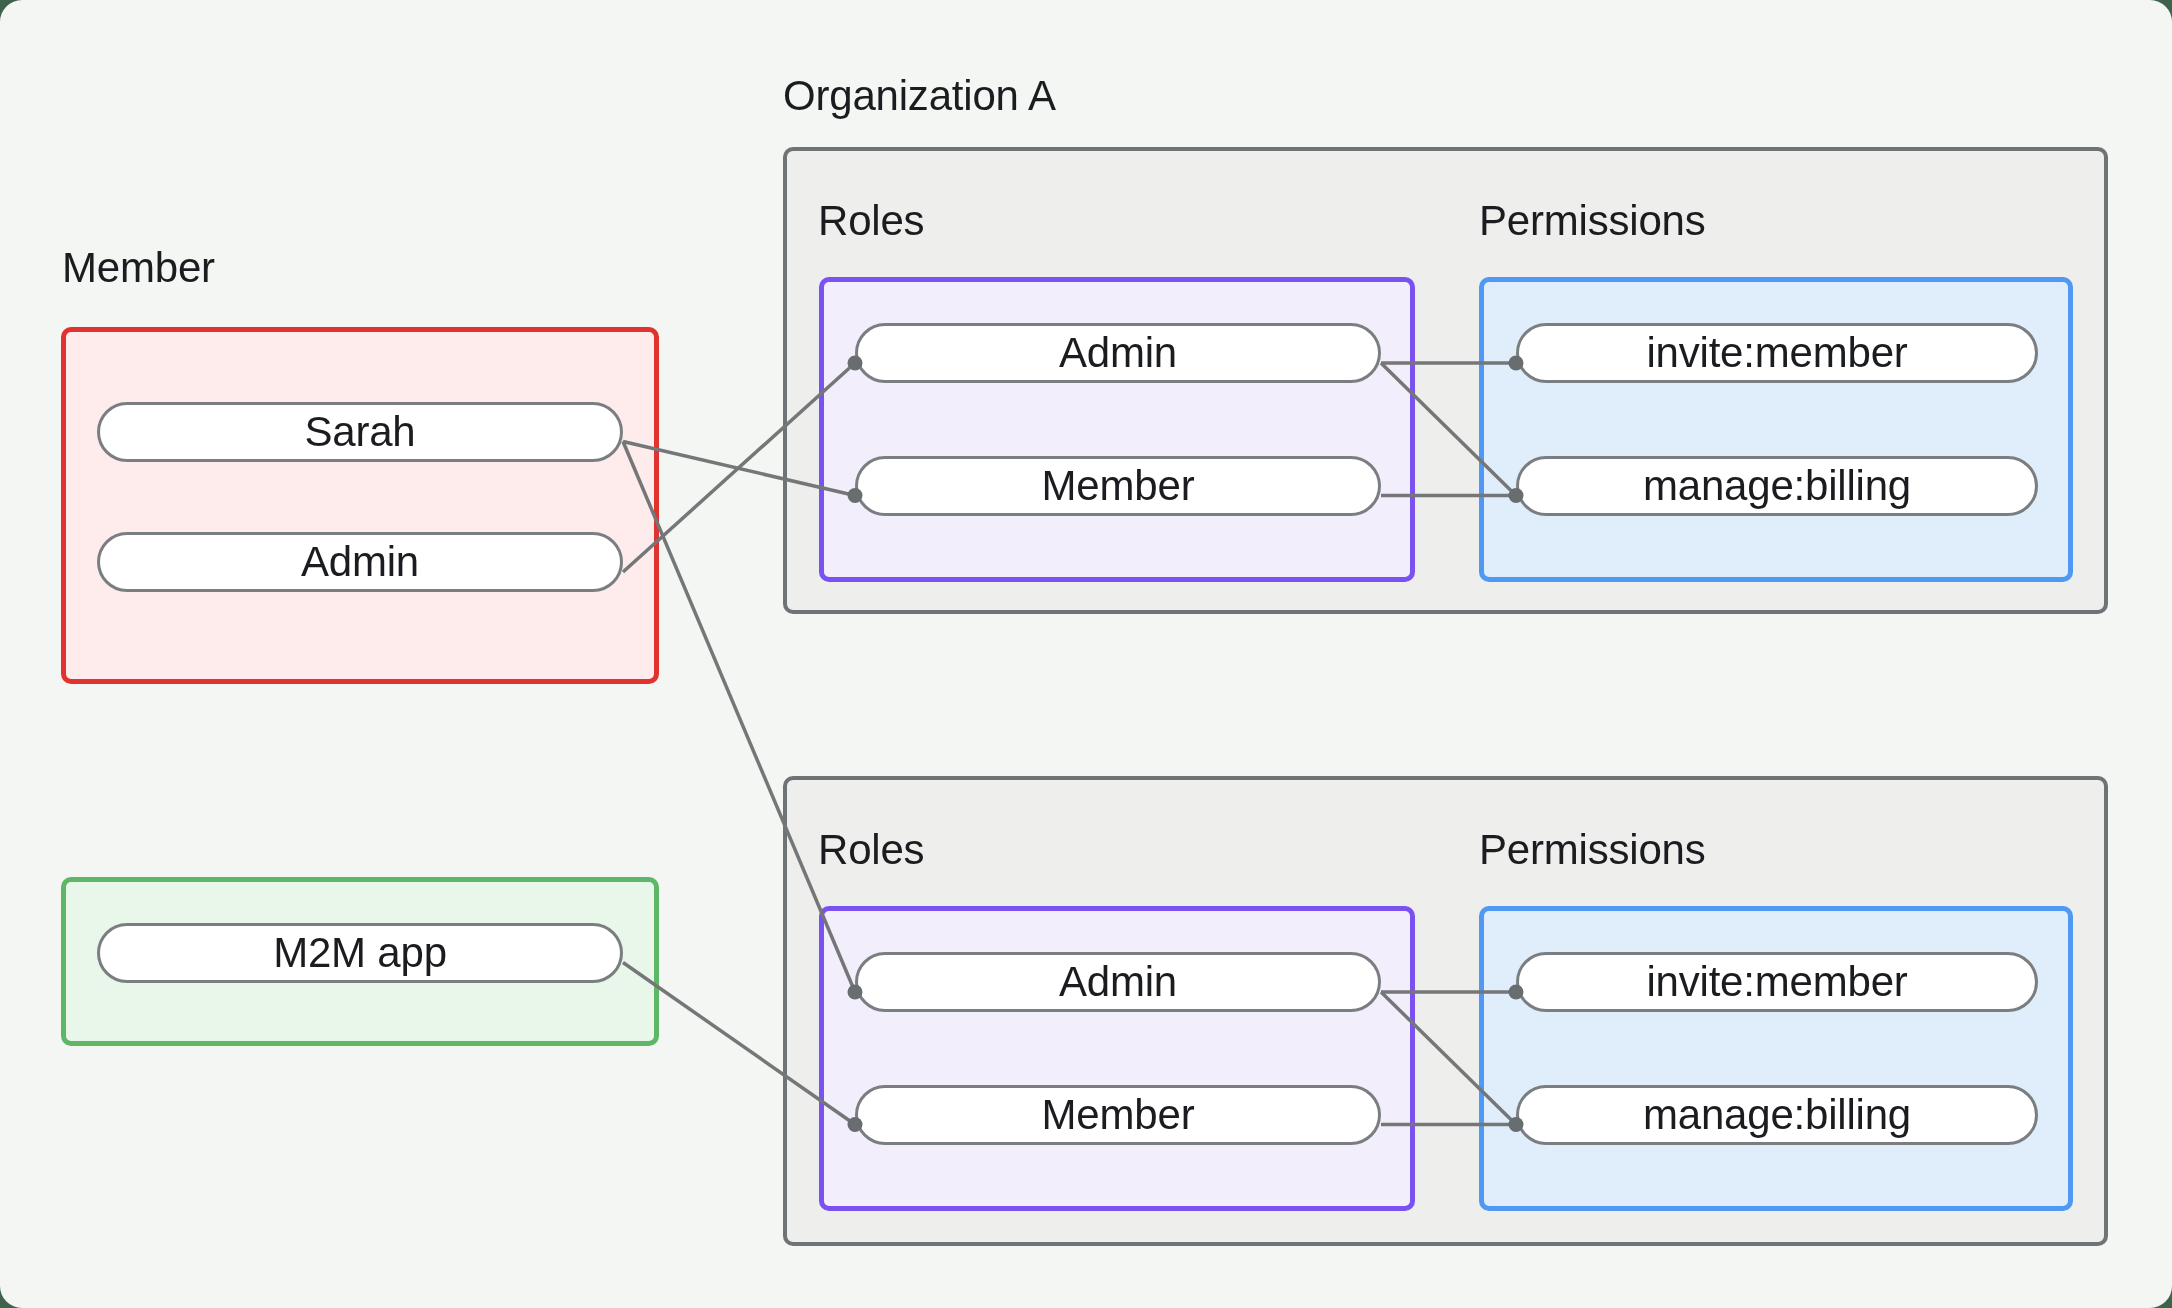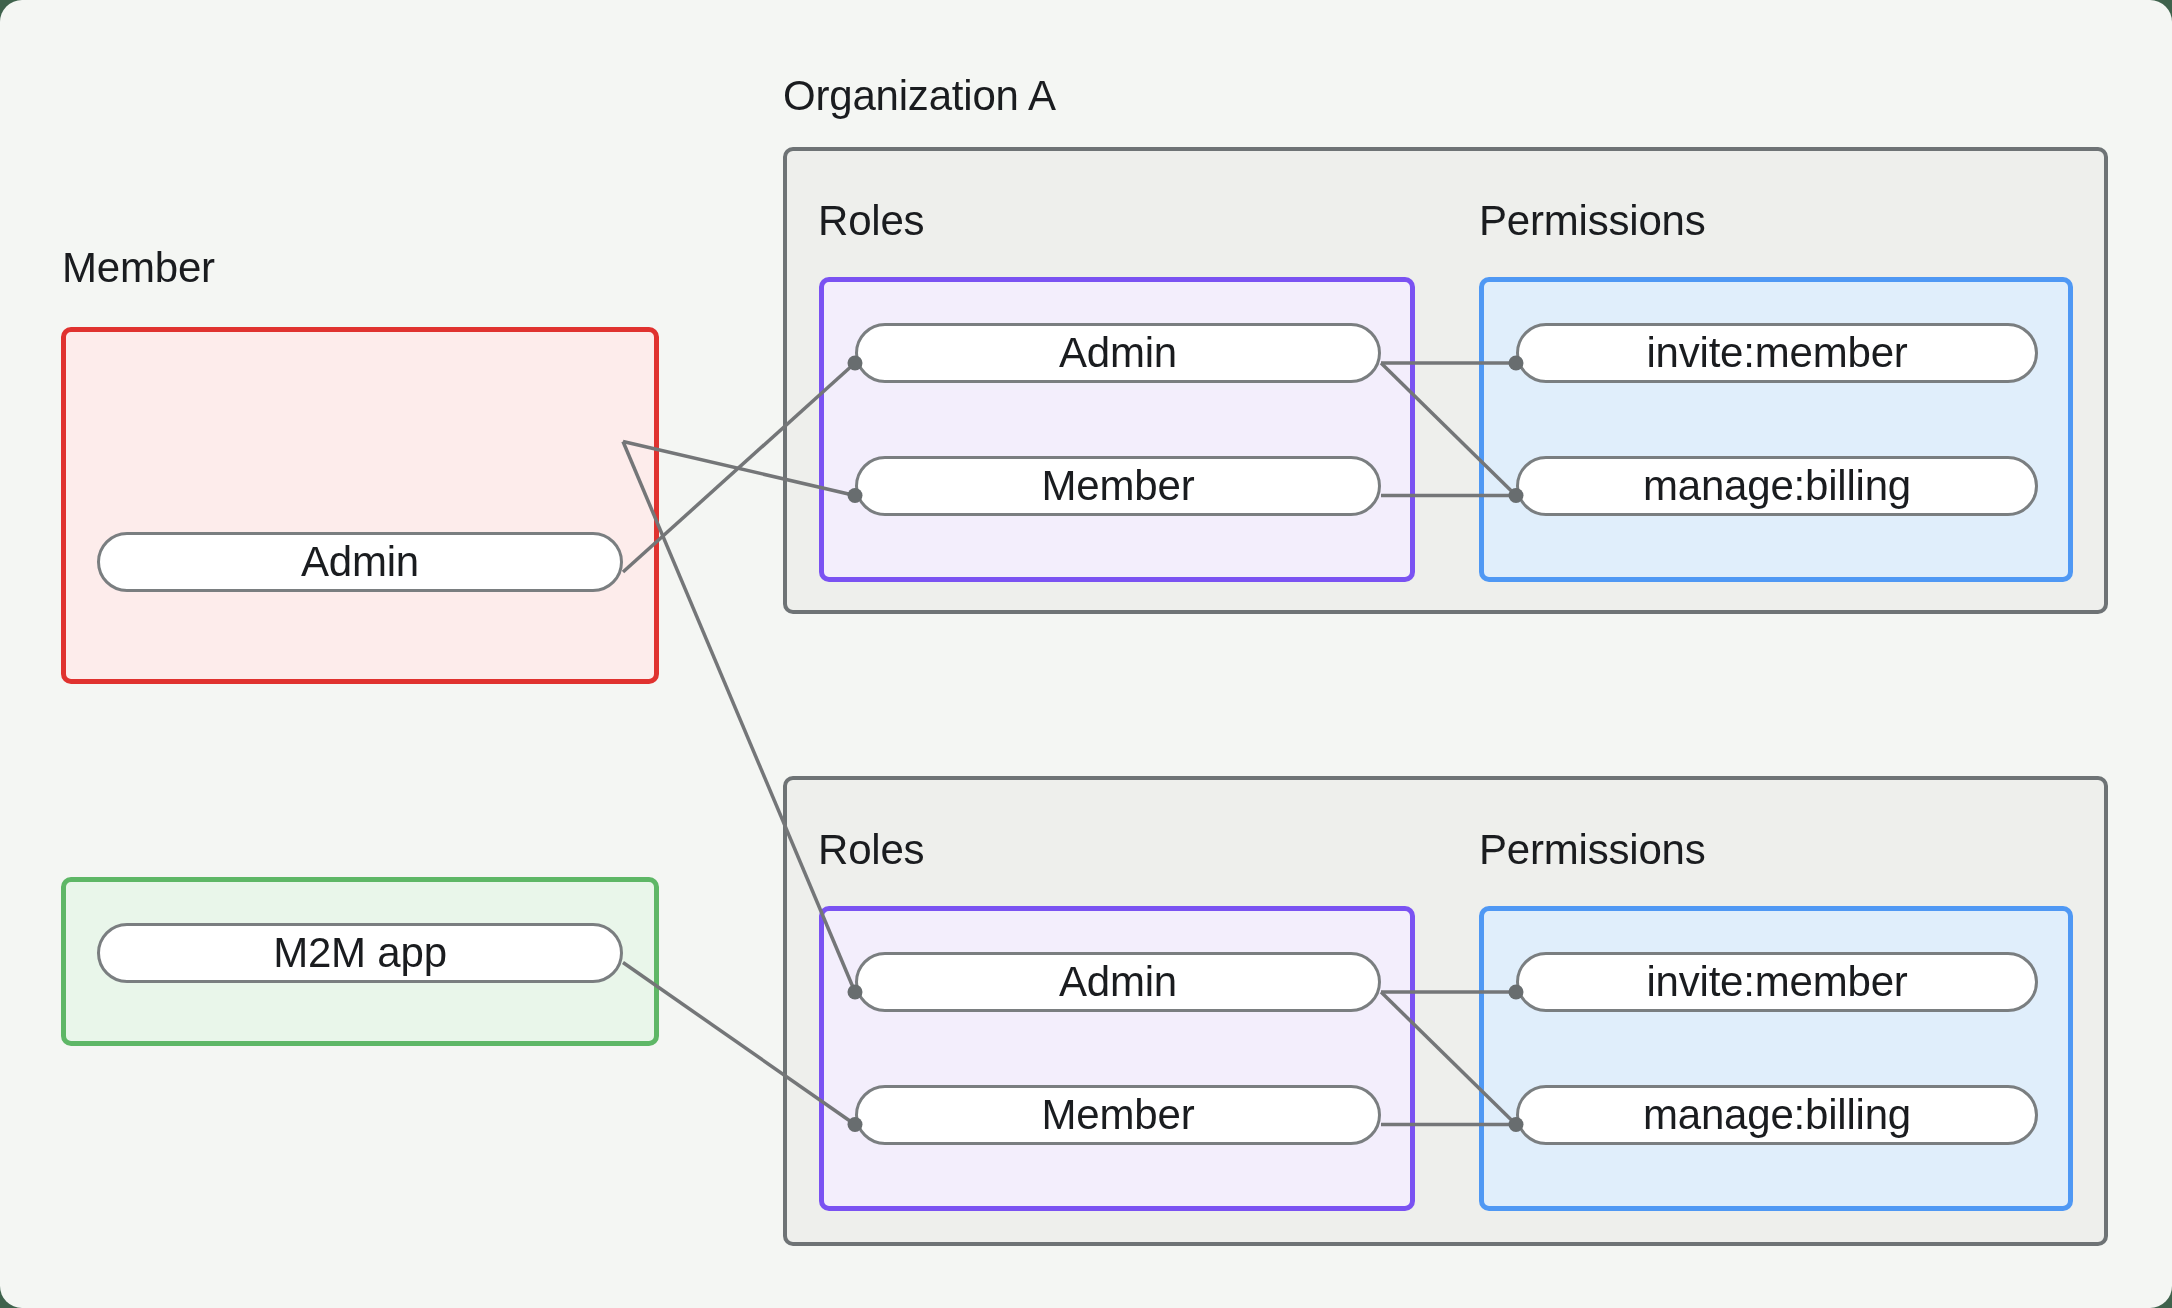--- a/index.html
+++ b/index.html
@@ -54,20 +54,23 @@
   svg.edges line{stroke:var(--line,#747678);stroke-width:3.5;}
   svg.edges circle{fill:var(--dot,#686d6f);}
 </style>
 </head>
 <body>
 
 <div class="canvas">
 
   <div class="heading" style="left:62px;top:246px;">Member</div>
   <div class="groupbox red" style="left:61px;top:327px;width:598px;height:357px;"></div>
+  <div class="pill" style="left:97px;top:402px;width:526px;">
+    <span>Sarah</span>
+  </div>
   <div class="pill" style="left:97px;top:532px;width:526px;">
     <span>Admin</span>
   </div>
 
   <div class="groupbox green" style="left:61px;top:877px;width:598px;height:169px;"></div>
   <div class="pill" style="left:97px;top:923px;width:526px;align-items:center;">
     <span>M2M app</span>
   </div>
 
   <div class="heading" style="left:783px;top:74px;">Organization A</div>

